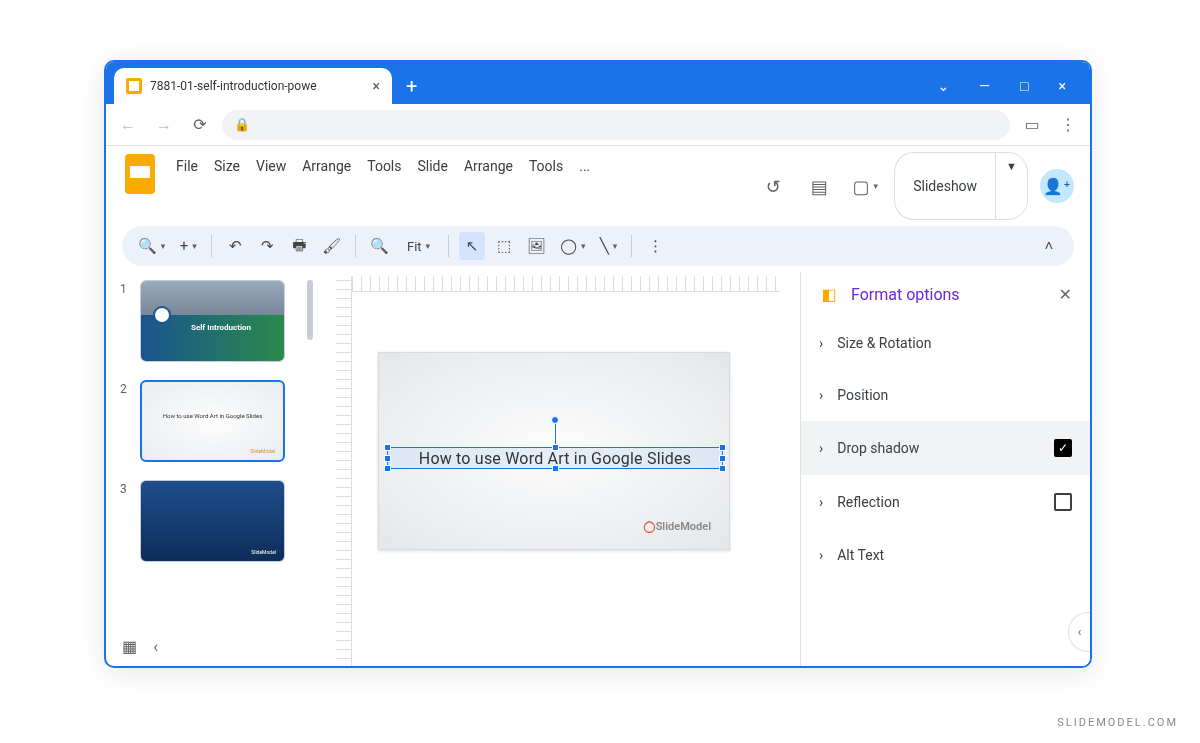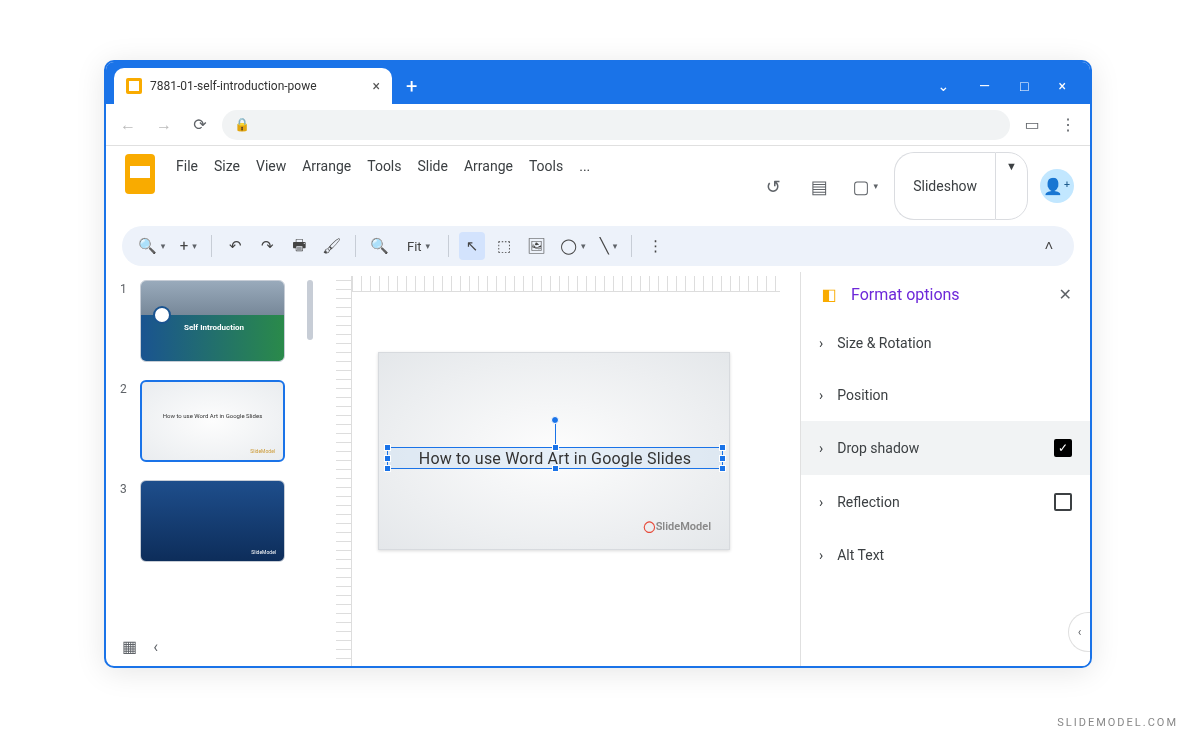--- a/index.html
+++ b/index.html
@@ -40,21 +40,21 @@
   .collapse { margin-left:auto; }
   .workarea { display:flex; height: calc(100% - 42px - 42px - 58px - 46px); }
   .filmstrip { width: 210px; padding: 8px 8px 8px 14px; overflow:hidden; position:relative;}
   .thumb-row { display:flex; gap:10px; margin-bottom:18px; }
   .thumb-num { font-size:12px; color:#5f6368; width:10px; padding-top:2px;}
   .thumb { width:145px; height:82px; border:1px solid #c7cdd6; border-radius:6px; background:#f0f3f6; overflow:hidden; position:relative;}
   .thumb.active { border:2px solid #1a73e8; }
   .thumb1-top{height:34px;background:linear-gradient(#9ab,#789);}
   .thumb1-bot{height:48px;background:linear-gradient(90deg,#1a5490,#2a8a4a);position:relative;}
   .thumb1-bot .avatar{width:18px;height:18px;border-radius:50%;background:#fff;position:absolute;left:12px;top:-9px;border:2px solid #1a5490;}
-  .thumb1-bot .txt{color:#fff;font-size:8px;font-weight:bold;position:absolute;left:43px;top:8px;}
+  .thumb1-bot .txt{color:#fff;font-size:8px;font-weight:bold;position:absolute;left:50px;top:8px;}
   .thumb2 { background: radial-gradient(ellipse at center,#fdfdfd,#e9ecef); display:flex;flex-direction:column;align-items:center;justify-content:center;}
   .thumb2 .wa{font-size:6px;color:#333;margin-bottom:12px;}
   .thumb2 .sm{position:absolute;right:8px;bottom:6px;font-size:5px;color:#c93;}
   .thumb3 { background: linear-gradient(#1e4e8c,#0d2d5a); }
   .thumb3 .sm{position:absolute;right:8px;bottom:6px;font-size:5px;color:#fff;}
   .fscroll { position:absolute; right:3px; top:8px; width:6px; height:60px; background:#c7cdd6; border-radius:3px;}
   .canvas { flex:1; background:#fff; position:relative; padding: 4px 20px 0 36px;}
   .hruler { position:absolute; left:36px; right:20px; top:4px; height:16px; border-bottom:1px solid #ddd; background:repeating-linear-gradient(90deg,#ddd 0,#ddd 1px,transparent 1px,transparent 9px);}
   .vruler { position:absolute; left:20px; top:4px; bottom:20px; width:16px; border-right:1px solid #ddd; background:repeating-linear-gradient(0deg,#ddd 0,#ddd 1px,transparent 1px,transparent 9px);}
   .slide { position:absolute; left:62px; top:80px; width:352px; height:198px; background: radial-gradient(ellipse at center,#fdfdfd,#e4e7ea); box-shadow:0 1px 3px rgba(0,0,0,0.15); border:1px solid #d7dade;}

